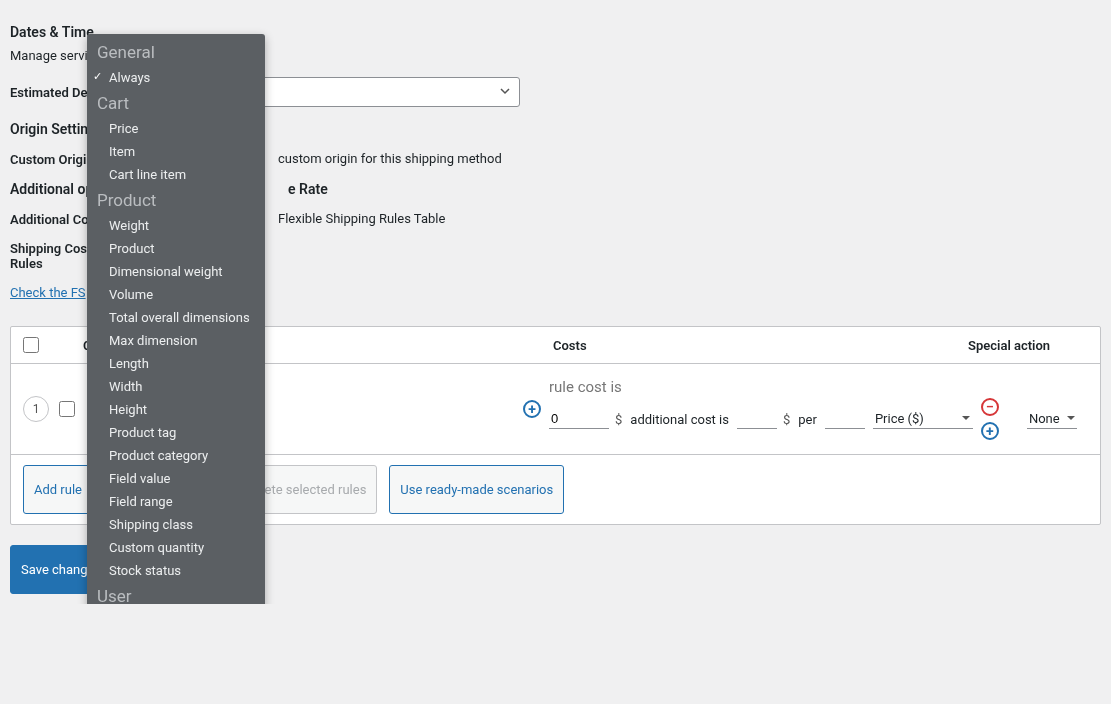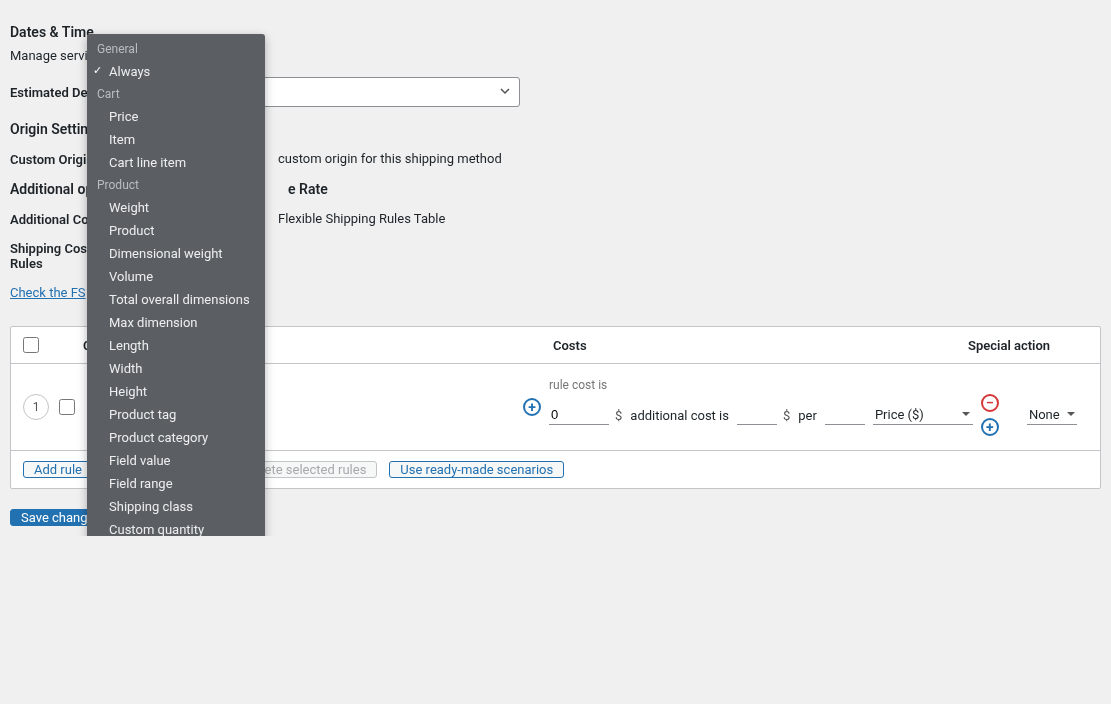--- a/index.html
+++ b/index.html
@@ -75,42 +75,42 @@
   border-bottom: 1px solid #c3c4c7;
 }
 .row-badge {
   width: 26px; height: 26px; border: 1px solid #c3c4c7; border-radius: 14px; display:flex; align-items:center; justify-content:center; font-size: 12px; color:#555; margin-right: 10px;
 }
 .row-check { margin-right: 8px; }
 input[type="checkbox"] {
   width: 16px; height: 16px; border:1px solid #8c8f94; border-radius:3px; cursor:pointer;
 }
 .costs-area { display:flex; align-items:center; gap:8px; flex:1; margin-left: 440px; }
-.tiny-label { font-size: 12px; color:#777; }
+.tiny-label { font-size: 15px; color:#777; }
 .underline-input {
   border: none; border-bottom: 1px solid #8c8f94; background: transparent;
   font-size: 13px; padding: 2px 2px; outline: none;
 }
 .ui-w-60 { width: 60px; }
 .ui-w-40 { width: 40px; }
 .currency { color:#555; font-size:13px; margin-left:-2px; }
 .icon-circle {
   width:18px; height:18px; border-radius:50%; display:inline-flex; align-items:center; justify-content:center; font-weight:bold; font-size:14px; cursor:pointer;
 }
 .icon-plus-blue { color:#2271b1; border:2px solid #2271b1; }
 .icon-minus-red { color:#d63638; border:2px solid #d63638; font-size:12px; line-height:1; }
 .special-select {
   border:none; border-bottom:1px solid #8c8f94; background:transparent; font-size:13px; padding:2px 2px; display:inline-flex; align-items:center; gap:6px; width: 50px;
 }
 .rules-footer {
   display:flex; gap:12px; padding:10px 12px;
 }
 .btn {
   display:inline-flex; align-items:center; justify-content:center;
-  padding: 0 10px; font-size:13px; border-radius:3px; cursor:pointer;
+  padding: 16px 10px; font-size:13px; border-radius:3px; cursor:pointer;
 }
 .btn-outline-blue { border:1px solid #2271b1; color:#2271b1; background:#f6f7f7; }
 .btn-outline-gray { border:1px solid #c3c4c7; color:#a7aaad; background:#f6f7f7; cursor:default; }
 .btn-primary { background:#2271b1; color:#fff; border:1px solid #2271b1; }
 .save-area { margin-top: 20px; }
 .checkbox-inline { display:flex; gap:22px; }
 .checkbox-box { width:16px; height:16px; border:1px solid #8c8f94; border-radius:3px; display:inline-block; }
 
 
 .dropdown-popup {
@@ -122,21 +122,21 @@
   border-radius: 3px;
   box-shadow: 0 3px 10px rgba(0,0,0,0.3);
   color: #e0e2e4;
   font-size: 13px;
   padding: 4px 0 6px 0;
   z-index: 100;
 }
 .dropdown-popup .group-label {
   padding: 4px 10px;
   color: #babdc0;
-  font-size: 12px;
+  font-size: 17px;
 }
 .dropdown-popup .item {
   padding: 4px 10px 4px 22px;
   color: #eceeef;
   cursor: pointer;
   position: relative;
 }
 .dropdown-popup .item .check {
   position:absolute; left:6px; top:4px; color:#fff; font-size:11px;
 }

